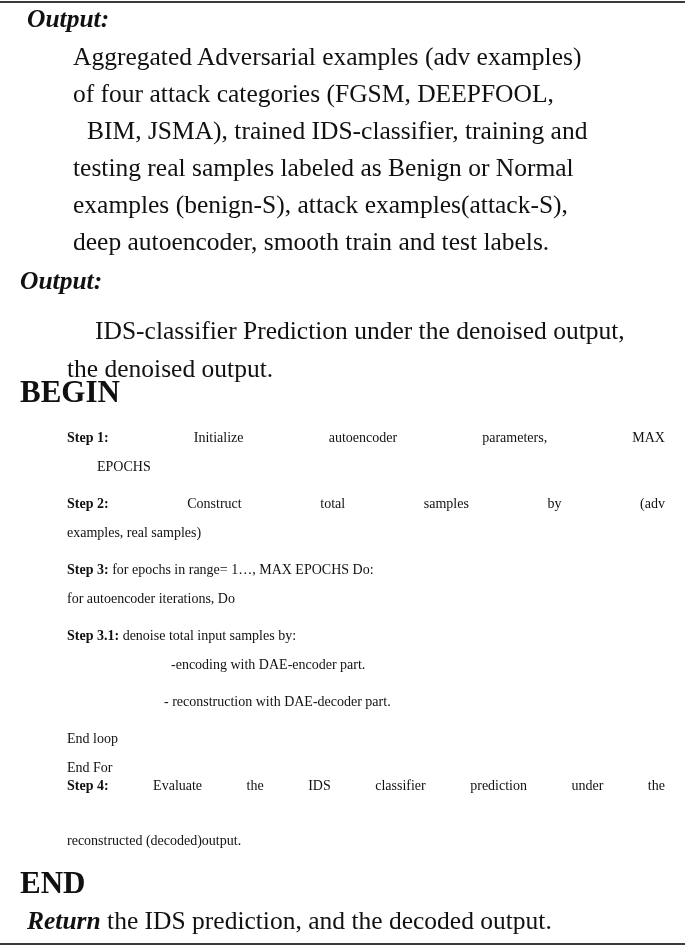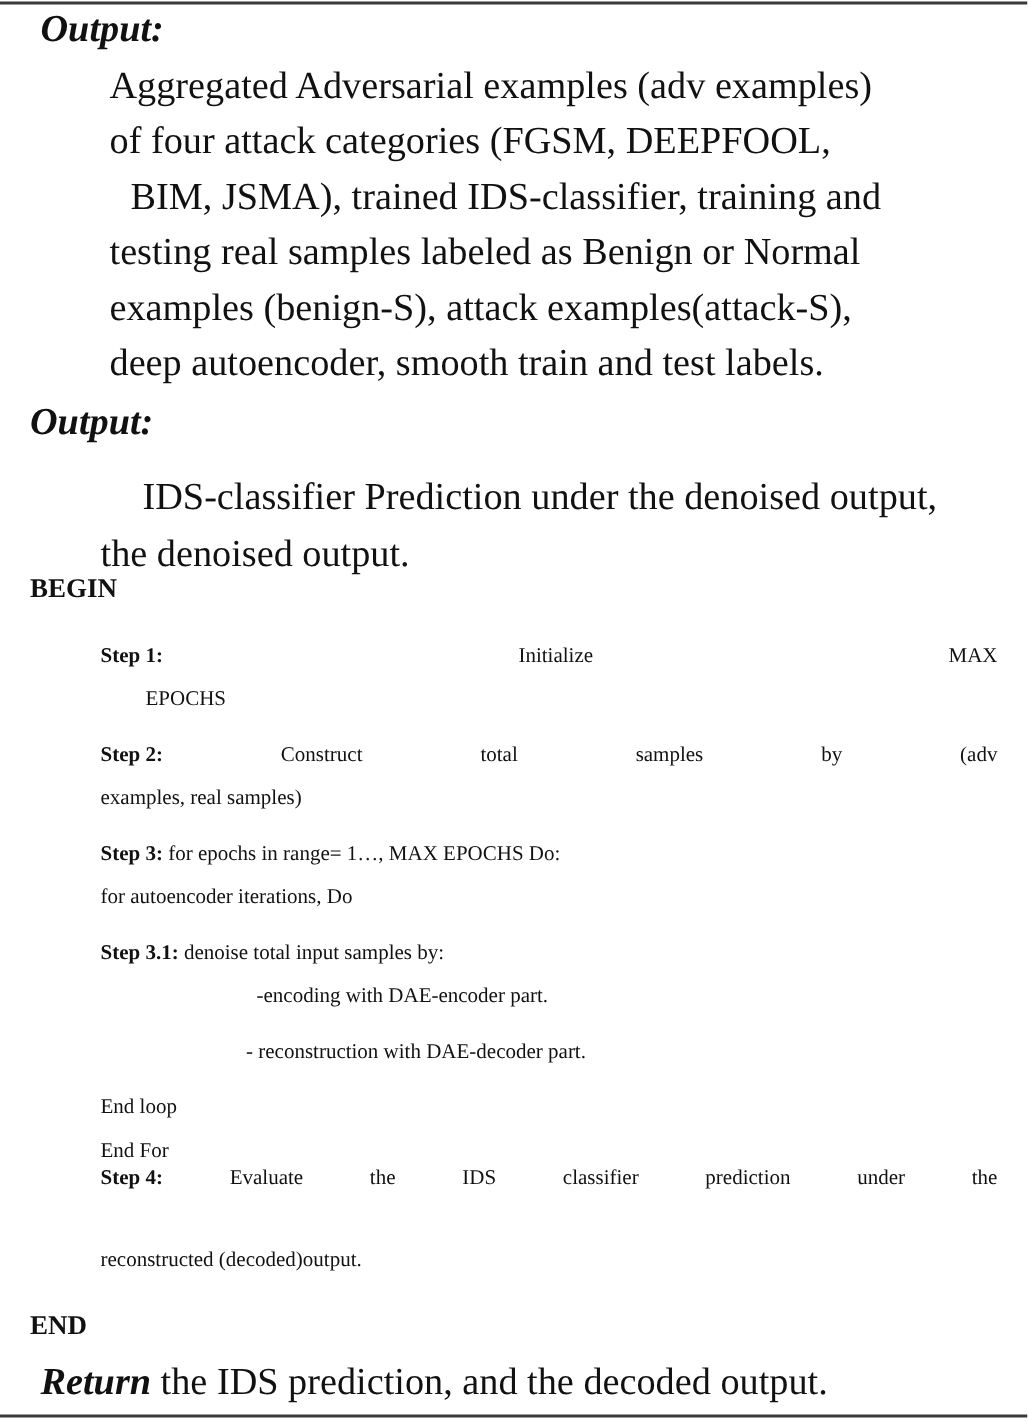--- a/index.html
+++ b/index.html
@@ -29,21 +29,21 @@
       font-size: 25.5px;
       line-height: 30px;
       white-space: nowrap;
     }
     .hdr-i {
       font-weight: bold;
       font-style: italic;
     }
     .hdr-b {
       font-weight: bold;
-      font-size: 18px;
+      font-size: 31px;
     }
     .step {
       font-size: 14px;
       line-height: 28px;
     }
     .step b { font-weight: bold; }
     .justify {
       display: flex;
       justify-content: space-between;
       width: 598px;
@@ -64,20 +64,22 @@
 
 <div class="line hdr-i" style="left:20px; top:266px;">Output:</div>
 <div class="line" style="left:67px; top:316px;margin-left:28px;">IDS-classifier Prediction under the denoised output,</div>
 <div class="line" style="left:67px; top:339px;margin-top:15px;">the denoised output.</div>
 
 <div class="line hdr-b" style="left:20px; top:377px;">BEGIN</div>
 
 <div class="line step justify" style="left:67px; top:424px;">
   <b>Step 1:</b>
   <span>Initialize</span>
+  <span>autoencoder</span>
+  <span>parameters,</span>
   <span>MAX</span>
 </div>
 <div class="line step" style="left:67px; top:453px;margin-left:30px;">EPOCHS</div>
 
 <div class="line step justify" style="left:67px; top:490px;">
   <b>Step 2:</b>
   <span>Construct</span>
   <span>total</span>
   <span>samples</span>
   <span>by</span>

